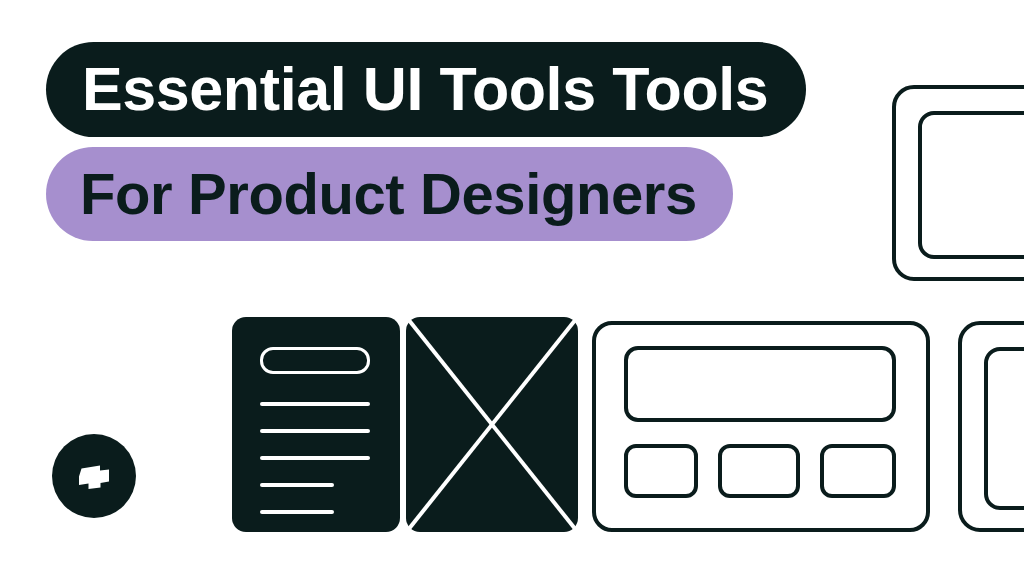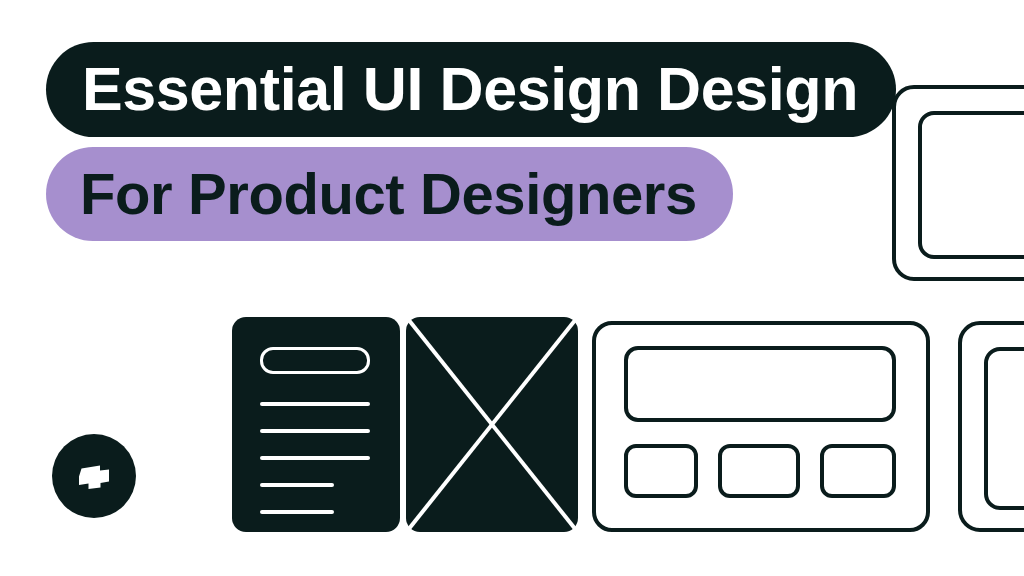--- a/index.html
+++ b/index.html
@@ -187,21 +187,21 @@
     width: 142px;
     height: 163px;
   }
 </style>
 </head>
 <body>
 
 <div id="canvas">
 
   <div class="pill" id="title-pill-primary">
-    <span class="pill-text">Essential UI Design Design</span>
+    <span class="pill-text">Essential UI Tools Tools</span>
   </div>
 
   <div class="pill" id="title-pill-secondary">
     <span class="pill-text">For Product Designers</span>
   </div>
 
   <div id="brand-badge">
     <span>
       <svg width="48" height="48" viewBox="0 0 48 48" aria-hidden="true">
         <path d="M9 24.5 L11.5 16.5 L30 13.5 L30 18.5 L39 17.5 L39 29.5

